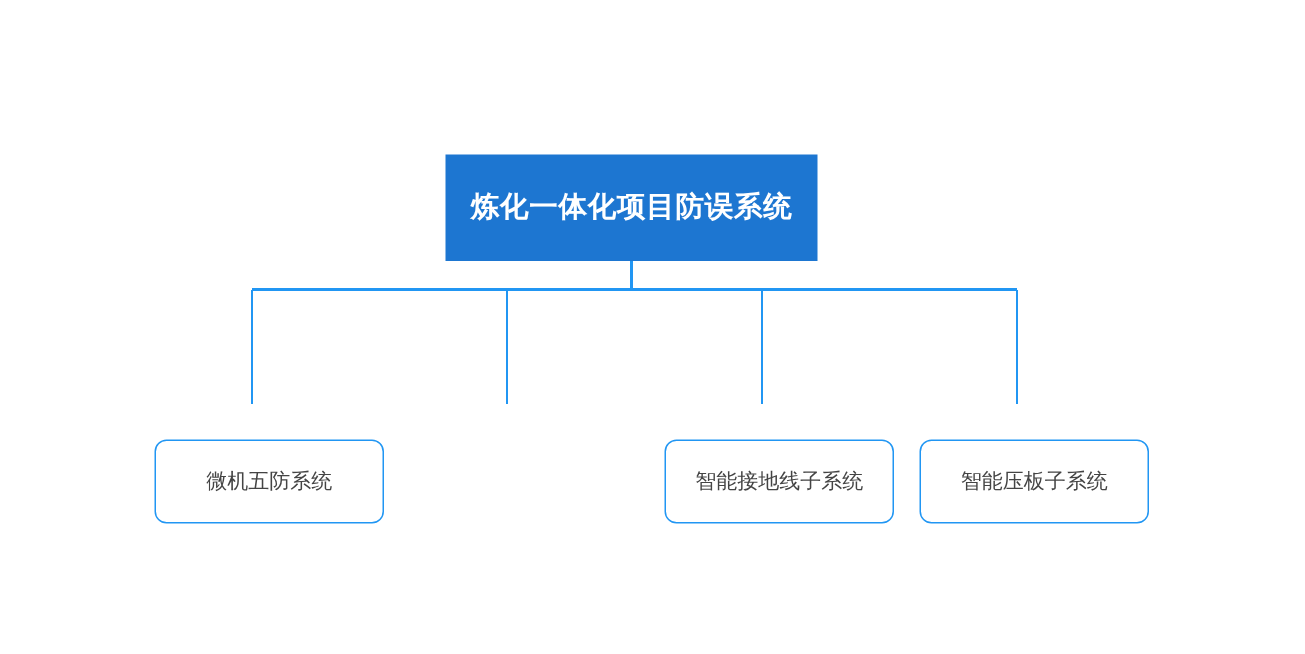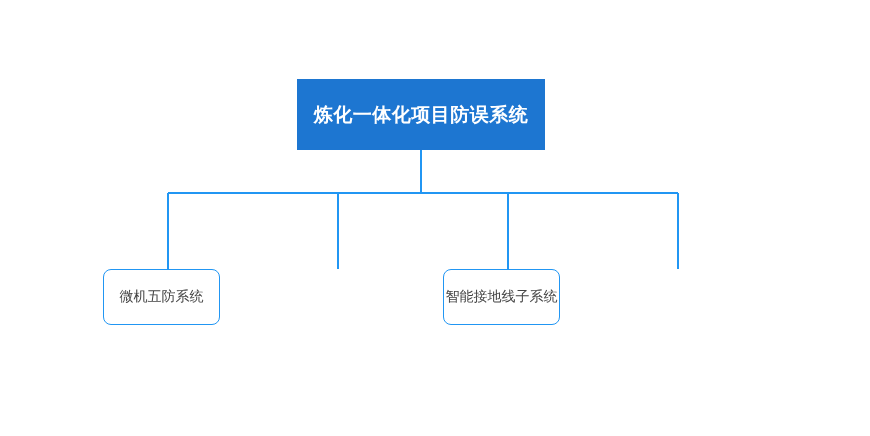--- a/index.html
+++ b/index.html
@@ -25,35 +25,36 @@
     height: 436px;
   }
   .node {
     position: absolute;
     box-sizing: border-box;
     display: flex;
     align-items: center;
     justify-content: center;
     text-align: center;
     line-height: 1.25;
+    margin-top: 24px;
   }
   .node-root {
     left: 297px;
     top: 79px;
     width: 248px;
     height: 71px;
     background: #1d76d1;
     color: #ffffff;
     font-size: 19px;
     font-weight: bold;
     letter-spacing: 0.5px;
   }
   .node-child {
     top: 269px;
-    width: 117px;
+    width: 153px;
     height: 56px;
     background: #ffffff;
     border: 1.6px solid #2196f3;
     border-radius: 8px;
     color: #444444;
     font-size: 14px;
     font-weight: normal;
   }
   .child-0 { left: 103px; }
   .child-1 { left: 273px; }
@@ -82,14 +83,17 @@
 
   <div class="node node-child child-0">
     <span>微机五防系统</span>
   </div>
 
 
   <div class="node node-child child-2">
     <span>智能接地线子系统</span>
   </div>
 
+  <div class="node node-child child-3">
+    <span>智能压板子系统</span>
+  </div>
 
 </div>
 
 </body></html>

